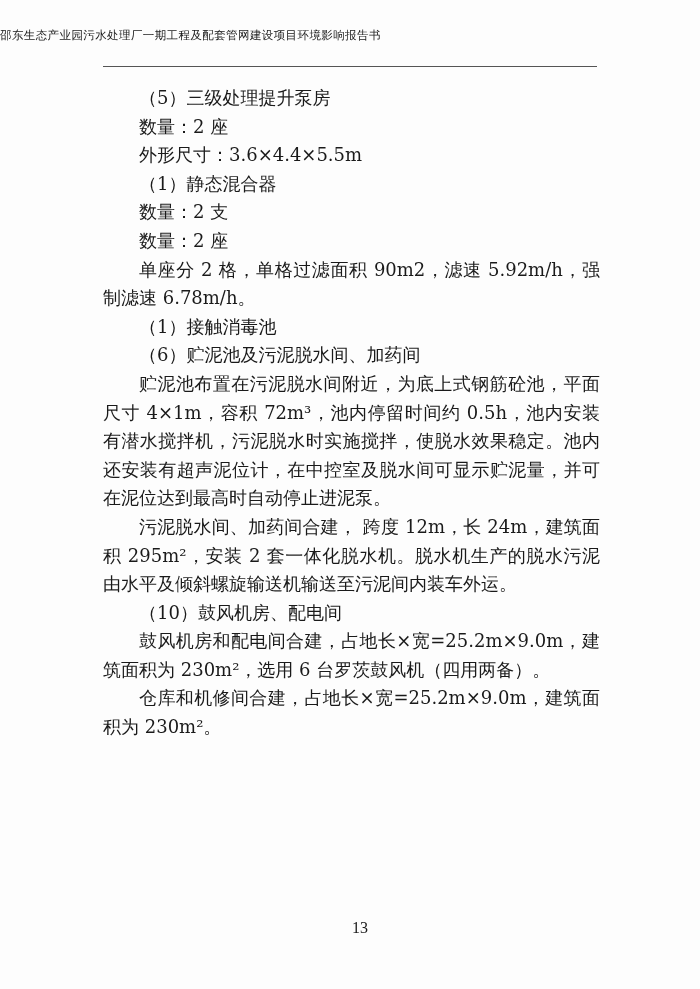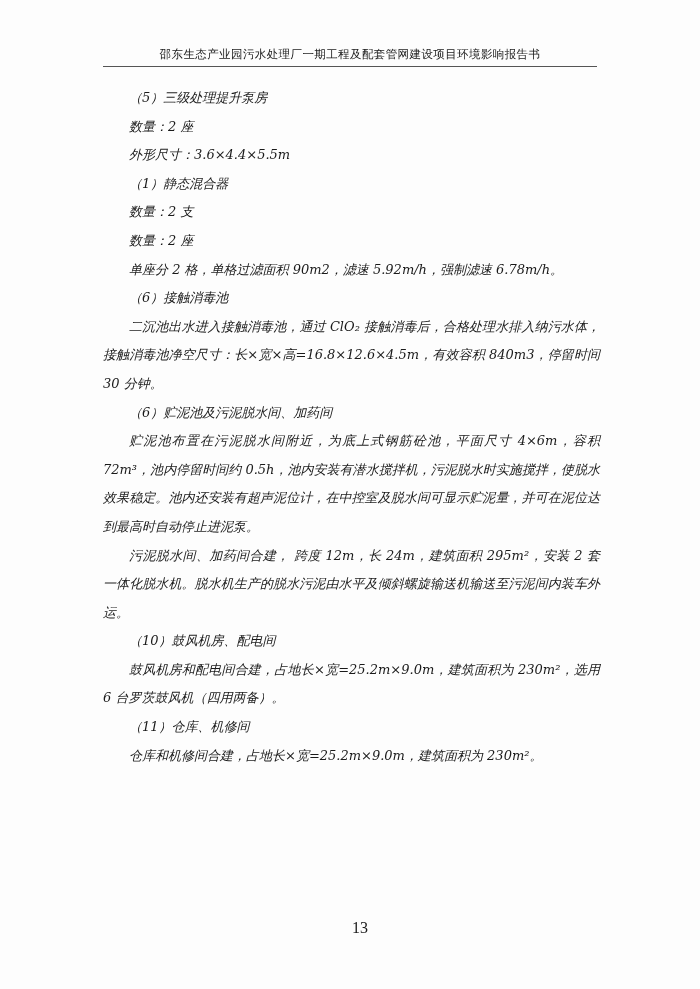--- a/index.html
+++ b/index.html
@@ -15,46 +15,45 @@
     position: relative;
     width: 700px;
     height: 989px;
     margin: 0 auto;
     background: #fdfdfd;
     box-sizing: border-box;
     overflow: hidden;
   }
   .header {
     position: absolute;
-    top: 47px;
+    top: 28px;
     left: 0;
     width: 100%;
-    text-align: center;
+    text-align: left;
     font-size: 11.5px;
     letter-spacing: 0.4px;
     color: #1a1a1a;
   }
   .header-rule {
     position: absolute;
     top: 66px;
     left: 103px;
     width: 494px;
     height: 1px;
     background: #555;
   }
   .content {
     position: absolute;
     top: 84px;
     left: 103px;
     width: 497px;
-    font-size: 13px;
+    font-size: 18px;
     line-height: 28.6px;
     text-align: justify;
     text-justify: inter-ideograph;
-    font-style: italic;
   }
   .para {
     margin: 0;
     text-indent: 2em;
   }
   .footer {
     position: absolute;
     bottom: 52px;
     left: 10px;
     width: 100%;
@@ -75,28 +74,26 @@
   <div class="header-rule"></div>
 
   <div class="content">
     <p class="para">（5）三级处理提升泵房</p>
     <p class="para">数量：2 座</p>
     <p class="para">外形尺寸：3.6×4.4×5.5m</p>
     <p class="para">（1）静态混合器</p>
     <p class="para">数量：2 支</p>
     <p class="para">数量：2 座</p>
     <p class="para">单座分 2 格，单格过滤面积 90m2，滤速 5.92m/h，强制滤速 6.78m/h。</p>
-    <p class="para">（6）接触消毒池</p>
-    <p class="para">二沉池出水进入接触消毒池，通过 ClO₂ 接触消毒后，合格处理水排入纳污水体，接触消毒池净空尺寸：长×宽×高=16.8×12.6×4.5m，有效容积 840m3，停留时间 30 分钟。</p>
+    <p class="para">（1）接触消毒池</p>
     <p class="para">（6）贮泥池及污泥脱水间、加药间</p>
-    <p class="para">贮泥池布置在污泥脱水间附近，为底上式钢筋砼池，平面尺寸 4×6m，容积 72m³，池内停留时间约 0.5h，池内安装有潜水搅拌机，污泥脱水时实施搅拌，使脱水效果稳定。池内还安装有超声泥位计，在中控室及脱水间可显示贮泥量，并可在泥位达到最高时自动停止进泥泵。</p>
+    <p class="para">贮泥池布置在污泥脱水间附近，为底上式钢筋砼池，平面尺寸 4×1m，容积 72m³，池内停留时间约 0.5h，池内安装有潜水搅拌机，污泥脱水时实施搅拌，使脱水效果稳定。池内还安装有超声泥位计，在中控室及脱水间可显示贮泥量，并可在泥位达到最高时自动停止进泥泵。</p>
     <p class="para">污泥脱水间、加药间合建， 跨度 12m，长 24m，建筑面积 295m²，安装 2 套一体化脱水机。脱水机生产的脱水污泥由水平及倾斜螺旋输送机输送至污泥间内装车外运。</p>
     <p class="para">（10）鼓风机房、配电间</p>
     <p class="para">鼓风机房和配电间合建，占地长×宽=25.2m×9.0m，建筑面积为 230m²，选用 6 台罗茨鼓风机（四用两备）。</p>
-    <p class="para">（11）仓库、机修间</p>
     <p class="para">仓库和机修间合建，占地长×宽=25.2m×9.0m，建筑面积为 230m²。</p>
   </div>
 
   <div class="footer">
     <span>13</span>
   </div>
 
 </div>
 
 </body></html>

